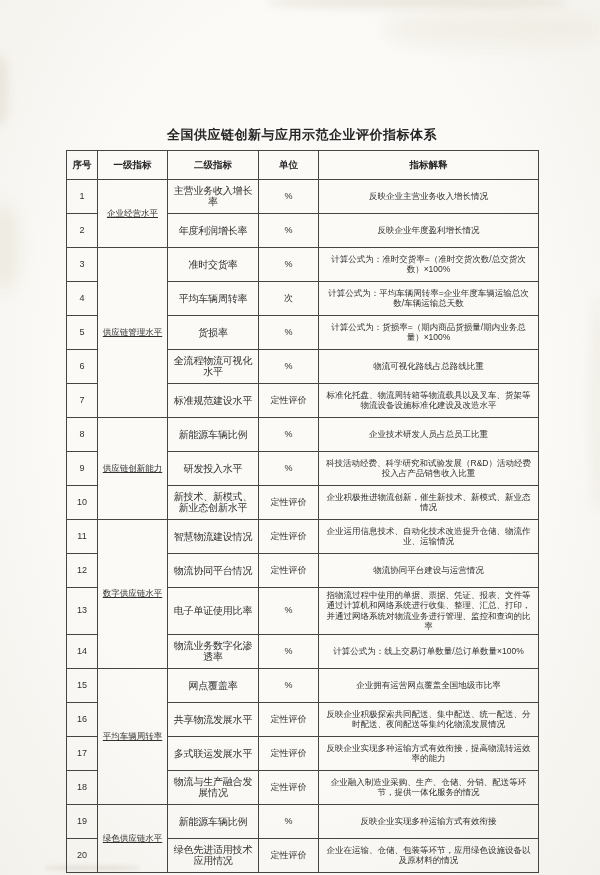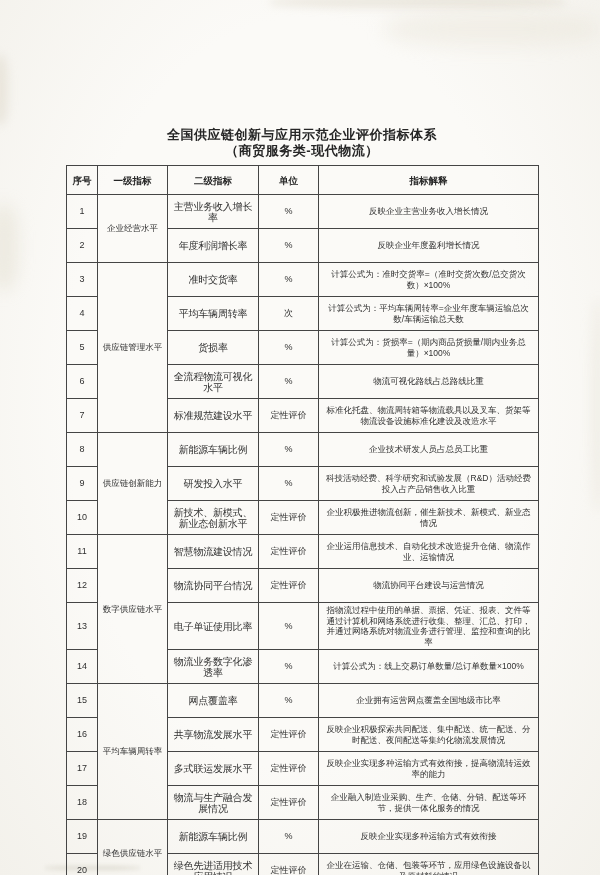--- a/index.html
+++ b/index.html
@@ -50,21 +50,21 @@
     text-align: center;
     vertical-align: middle;
     padding: 2px 3px;
     font-size: 9px;
     line-height: 11px;
     color: #303030;
     word-break: break-all;
   }
   .tbl th { height: 24px; font-weight: bold; font-size: 9.5px; color: #262626; }
   .tbl td { height: 29px; }
-  td.c-group { font-size: 8.5px; padding: 2px 1px; }
+  td.c-group { font-size: 8.5px; padding: 2px 1px; text-decoration: underline; }
   td.c-l2 { font-size: 10px; padding: 2px 1px; letter-spacing: -0.2px; }
   td.c-exp {
     text-align: center;
     font-size: 8.5px;
     line-height: 10.5px;
     padding: 2px 4px;
   }
 </style>
 </head>
 <body>
@@ -73,21 +73,20 @@
   <div class="artifact a1"></div>
   <div class="artifact a2"></div>
   <div class="artifact a3"></div>
   <div class="artifact a4"></div>
   <div class="artifact a5"></div>
   <div class="artifact a6"></div>
 
   <div class="content">
     <div class="title">
       <div>全国供应链创新与应用示范企业评价指标体系</div>
-      <div>（商贸服务类-现代物流）</div>
     </div>
 
     <table class="tbl">
       <colgroup>
         <col class="w-no">
           <col class="w-l1">
           <col class="w-l2">
           <col class="w-unit">
           <col class="w-exp">
       </colgroup>

